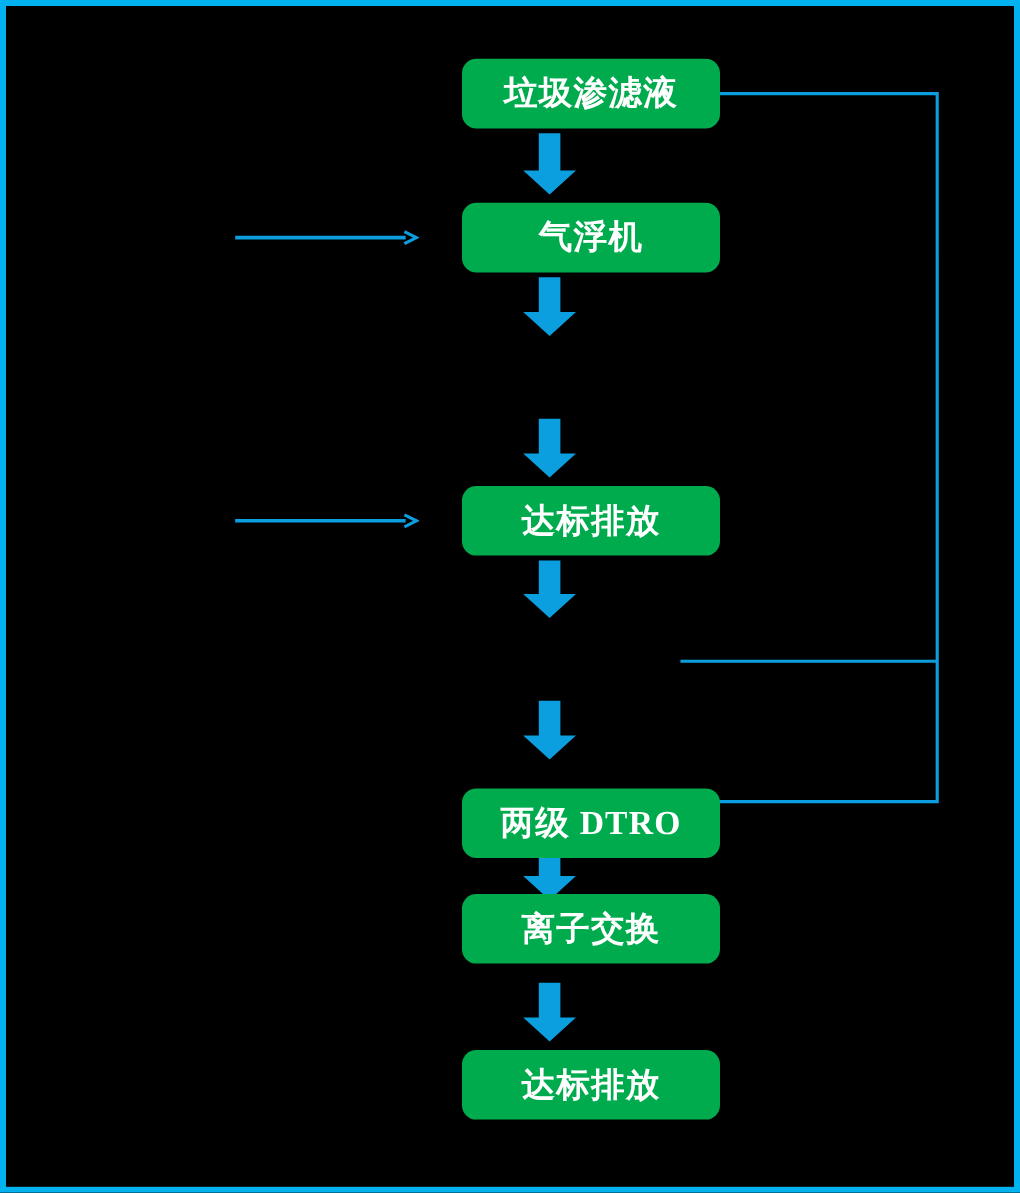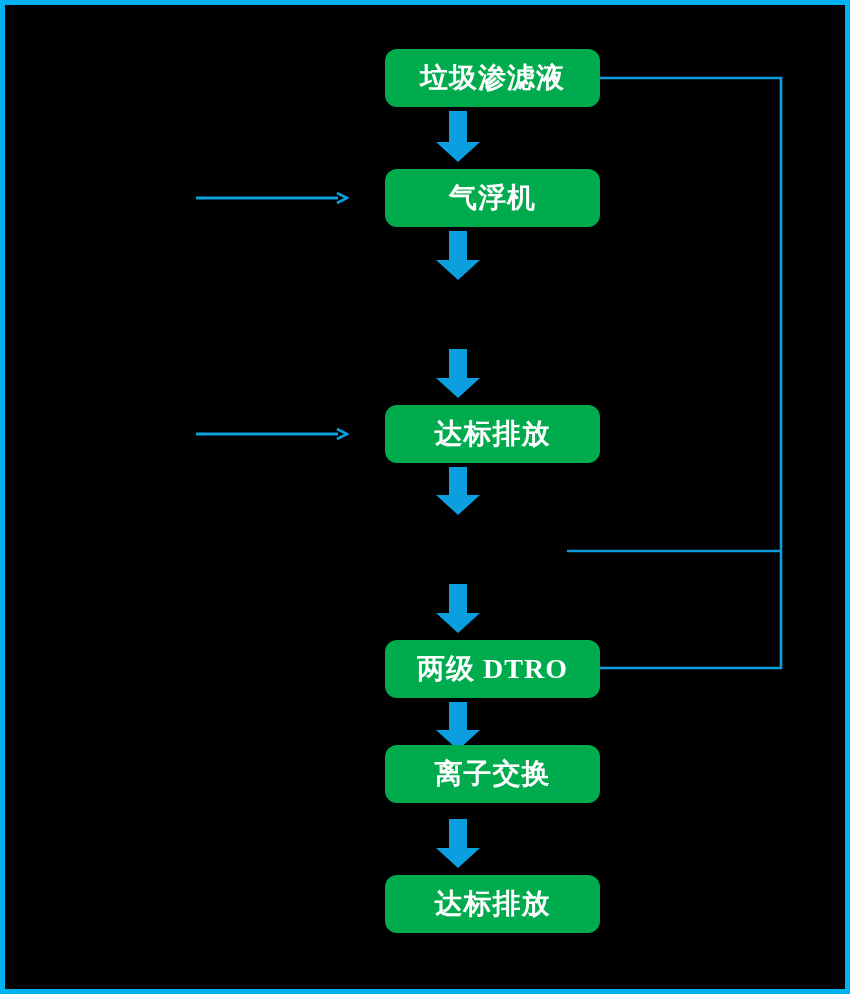--- a/index.html
+++ b/index.html
@@ -65,21 +65,21 @@
 
   <div class="node" style="top:44px">
     <span>垃圾渗滤液</span>
   </div>
   <div class="node" style="top:164px">
     <span>气浮机</span>
   </div>
   <div class="node" style="top:400px">
     <span>达标排放</span>
   </div>
-  <div class="node" style="top:635px">
+  <div class="node" style="top:652px">
     <span>两级 DTRO</span>
   </div>
   <div class="node" style="top:740px">
     <span>离子交换</span>
   </div>
   <div class="node" style="top:870px">
     <span>达标排放</span>
   </div>
 
 </div>

